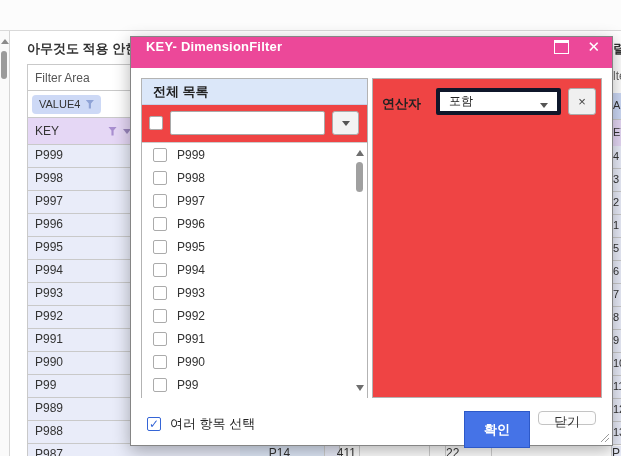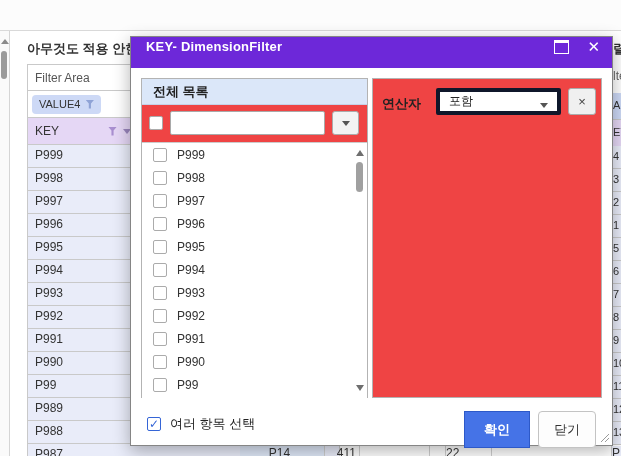--- a/index.html
+++ b/index.html
@@ -38,21 +38,21 @@
   .bs-c1{width:110px;background:#e9ecf9;border-right:none;}
   .bs-c2{width:85px;background:#dfe8f8;text-align:center;padding-right:5px;}
   .bs-c3{width:35px;text-align:right;padding-right:3px;}
   .bs-c4{width:70px;}
   .bs-c5{width:16px;}
   .bs-c6{width:46px;text-align:left;padding-right:4px;}
   .bs-c7{width:120px;}
   .bs-c8{width:9px;background:#e9ecf9;border-right:none;}
   
   .dialog{position:absolute;left:130px;top:36px;width:483px;height:410px;background:#fff;border:1px solid #858585;box-shadow:0 5px 16px rgba(0,0,0,.30);box-sizing:border-box;z-index:10;}
-  .titlebar{height:31px;background:#6d28d9;display:flex;align-items:center;padding:0 12px 12px 15px;box-sizing:border-box;}
+  .titlebar{height:31px;background:#ec4899;display:flex;align-items:center;padding:0 12px 12px 15px;box-sizing:border-box;}
   .title{color:#fff;font-size:13px;font-weight:bold;flex:1;letter-spacing:.2px;}
   .max-btn{width:13px;height:10px;border:1px solid #fff;border-top-width:3px;margin-right:18px;box-sizing:content-box;cursor:default;}
   .close-btn{color:#fff;font-size:15px;line-height:15px;cursor:default;}
   .dlg-body{position:absolute;left:0;top:31px;right:0;bottom:0;background:#fff;}
   .panel{position:absolute;top:10px;border:1px solid #b3b3b3;background:#ef4444;box-sizing:border-box;}
   .panel-left{left:10px;width:227px;height:320px;}
   .panel-right{left:241px;width:230px;height:320px;}
   .panel-hdr{height:25px;background:#dbe7f9;font-size:13px;font-weight:bold;color:#222;line-height:25px;padding-left:11px;border-bottom:1px solid #c5d2e8;}
   
   .search-row{position:absolute;left:0;top:26px;width:100%;height:37px;}
@@ -71,21 +71,21 @@
   
   .op-label{position:absolute;left:9px;top:16px;font-size:13px;font-weight:bold;color:#222;}
   .op-select{position:absolute;left:63px;top:9px;width:125px;height:27px;border:4px solid #0f172a;border-radius:2px;background:#fff;font-size:12px;color:#222;display:flex;align-items:center;padding-left:9px;box-sizing:border-box;}
   .sel-caret{width:0;height:0;border-left:4px solid transparent;border-right:4px solid transparent;border-top:5px solid #555;}
   .op-select .sel-caret{position:absolute;right:9px;top:11px;}
   .op-clear{position:absolute;left:195px;top:9px;width:28px;height:27px;background:#f0f0f0;border:1px solid #ababab;border-radius:3px;box-sizing:border-box;text-align:center;line-height:24px;font-size:13px;color:#444;font-family:inherit;}
   
   .multi-row{position:absolute;left:16px;top:347px;display:flex;gap:9px;align-items:center;font-size:13px;color:#222;}
   .cb-checked{border:1px solid #3565d6;color:#3565d6;font-size:12px;line-height:12px;text-align:center;font-weight:bold;}
   .ok-btn{position:absolute;left:333px;top:343px;width:66px;height:37px;background:#4573e7;border:1px solid #2d59c8;border-radius:0;color:#ffffff;font-size:13px;font-weight:bold;font-family:inherit;}
-  .close2-btn{position:absolute;left:407px;top:343px;width:58px;height:37px;background:#fdfdfd;border:1px solid #c3c3c3;border-radius:4px;color:#333;font-size:13px;font-family:Liberation Serif, serif;}
+  .close2-btn{position:absolute;left:407px;top:343px;width:58px;height:14px;background:#fdfdfd;border:1px solid #c3c3c3;border-radius:4px;color:#333;font-size:13px;font-family:Liberation Serif, serif;}
   .grip{position:absolute;right:3px;bottom:3px;width:10px;height:10px;background:repeating-linear-gradient(135deg,transparent 0 2px,#9a9a9a 2px 3px);clip-path:polygon(100% 0,100% 100%,0 100%);}
 </style>
 </head>
 <body>
 
 <div class="top-strip"></div>
 
 <div class="v-scrollbar">
   <div class="sb-arrow-up"></div>
   <div class="sb-thumb"></div>

